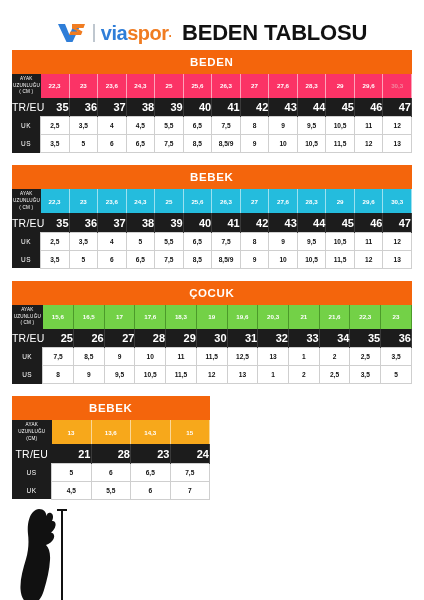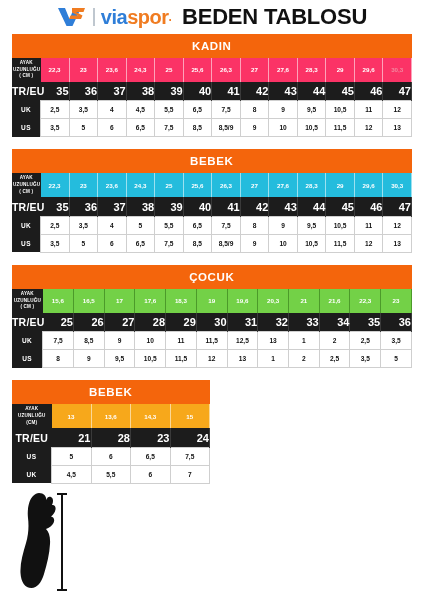--- a/index.html
+++ b/index.html
@@ -3,21 +3,21 @@
 <meta charset="utf-8">
 <style>
   * { box-sizing: border-box; margin: 0; padding: 0; }
   body {
     width: 424px;
     height: 600px;
     background: #ffffff;
     font-family: "Liberation Sans", sans-serif;
     overflow: hidden;
   }
-  .page { width: 424px; height: 600px; position: relative; padding: 0 12px; }
+  .page { width: 424px; height: 600px; position: relative; padding: 16px 12px; }
 
   
   .header {
     height: 34px;
     display: flex;
     align-items: center;
     justify-content: center;
     gap: 6px;
   }
   .logo-mark { display: block; }
@@ -40,21 +40,21 @@
     color: #ffffff;
     letter-spacing: 0.6px;
     padding: 6px 0 6px;
     height: 22px;
   }
   .band.orange { background: #f4650c; }
 
   td.lbl {
     background: #1c1c1c;
     color: #ffffff;
-    font-weight: bold;
+    font-weight: normal;
     text-align: center;
     vertical-align: middle;
   }
   td.lbl.cm {
     font-size: 4.6px;
     line-height: 1.45;
     letter-spacing: 0.2px;
     padding: 2px 1px;
   }
   td.lbl.main { font-size: 10.5px; letter-spacing: 0.2px; }
@@ -118,21 +118,21 @@
     <span class="logo-divider"></span>
     <span class="logo-word"><span class="via">via</span><span class="spor">spor</span><span class="logo-dot">·</span></span>
     <span class="title">BEDEN TABLOSU</span>
   </div>
 
   <div id="sections-host">
       <div>
         <table class="tbl">
           <tbody>
             <tr>
-              <td class="band orange" colspan="14">KADIN</td>
+              <td class="band orange" colspan="14">BEDEN</td>
             </tr>
             <tr>
               <td class="lbl cm" style="width: 13%;">
                 <div>AYAK</div>
                 <div>UZUNLUĞU</div>
                 <div>( CM )</div>
               </td>
               <td class="cm-cell pink">22,3</td>
               <td class="cm-cell pink">23</td>
               <td class="cm-cell pink">23,6</td>

